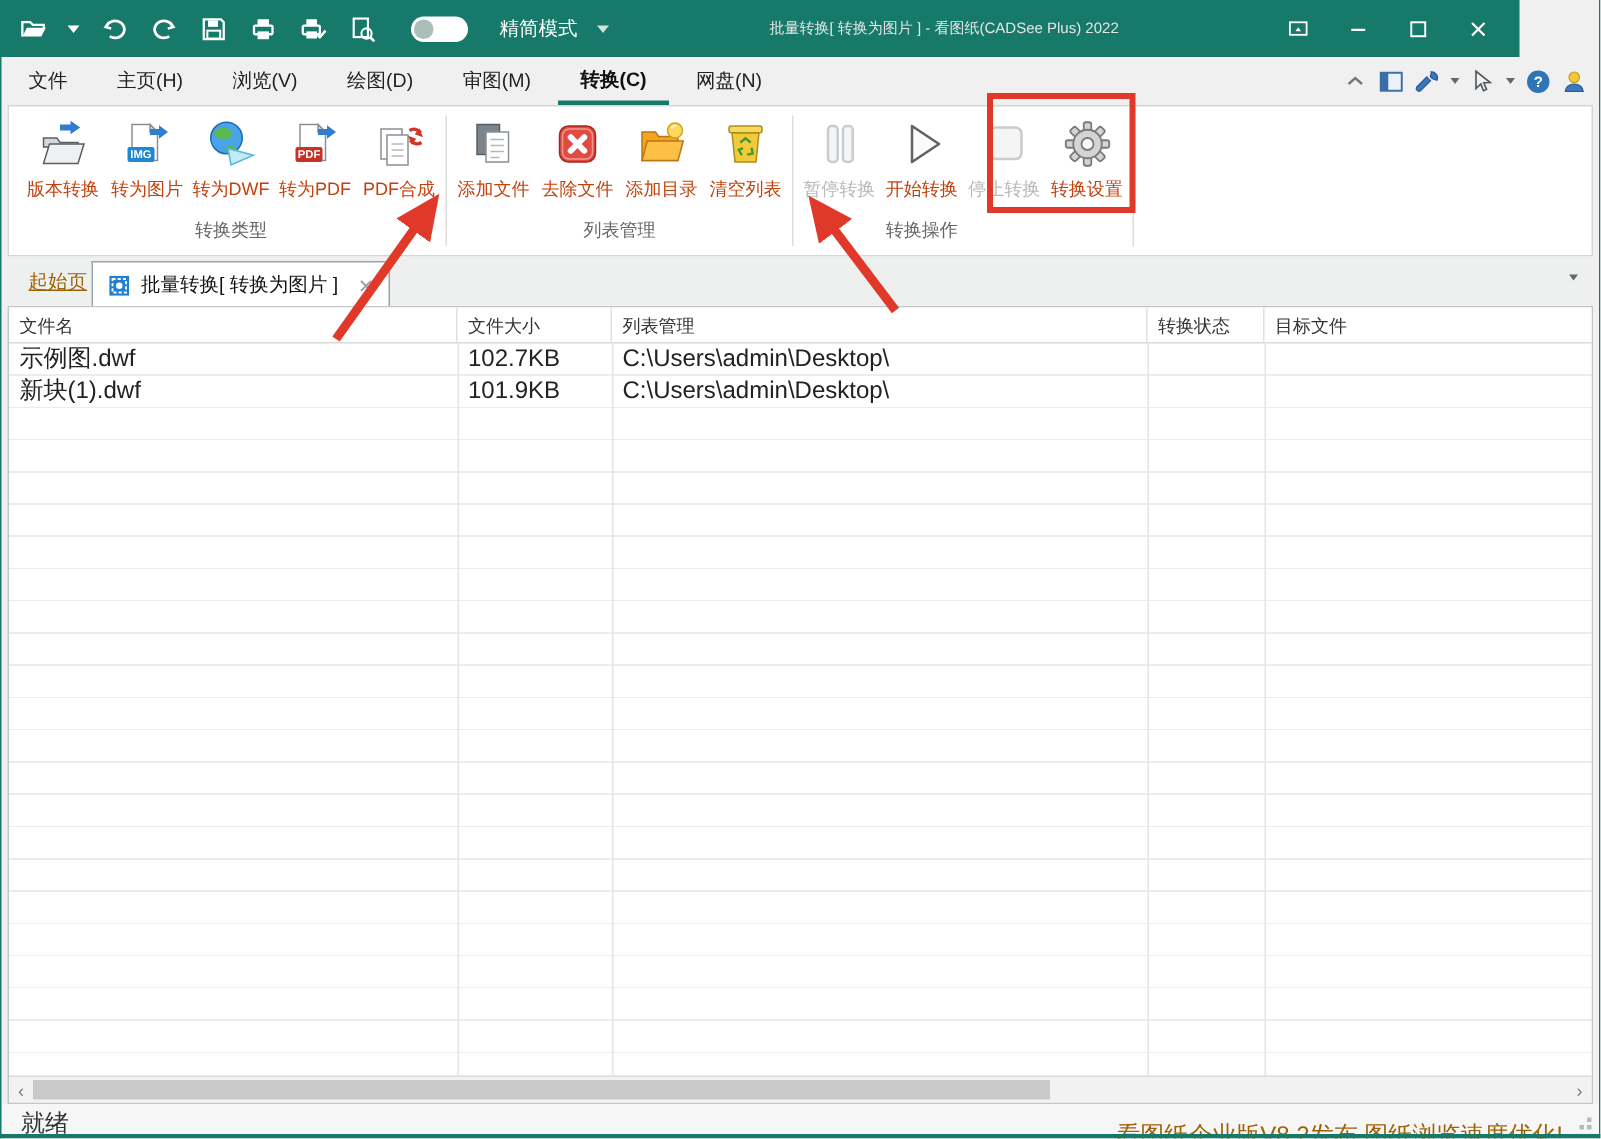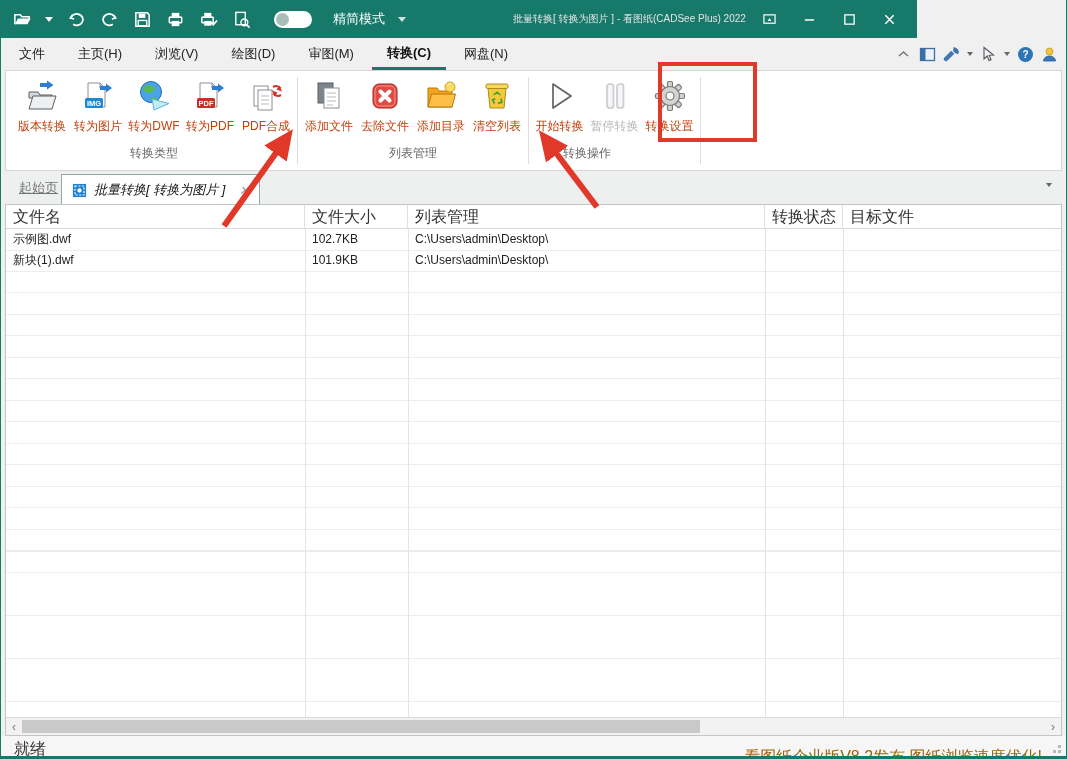--- a/index.html
+++ b/index.html
@@ -4,21 +4,21 @@
 <style>
   * { margin:0; padding:0; box-sizing:border-box; }
   html,body { width:1067px; height:759px; }
   body {
     position:relative; font-family:"Liberation Sans", sans-serif;
     background:#f0f0f0; overflow:hidden; color:#333;
   }
   .frame { position:absolute; inset:0; border-left:1px solid #17796a; border-right:1px solid #17796a; border-bottom:3px solid #17796a; pointer-events:none; z-index:70; }
 
   
-  .titlebar { position:absolute; top:0; left:0; width:917px; height:38px; background:#17796a; display:flex; align-items:center; }
+  .titlebar { position:absolute; top:0; left:0; width:1013px; height:38px; background:#17796a; display:flex; align-items:center; }
   .tb-left { display:flex; align-items:center; gap:13px; padding-left:12px; }
   .tb-ico { width:20px; height:20px; display:flex; align-items:center; justify-content:center; color:#fff; font-size:17px; cursor:pointer; }
   .tb-ico svg { width:19px; height:19px; }
   .caret-w { width:0; height:0; border-left:4px solid transparent; border-right:4px solid transparent; border-top:5px solid #fff; display:inline-block; }
   .toggle { width:38px; height:17px; background:#fff; border-radius:9px; position:relative; margin-left:10px; cursor:pointer; }
   .toggle .knob { position:absolute; left:2px; top:2px; width:13px; height:13px; border-radius:50%; background:#a9bdb9; }
   .mode-label { color:#fff; font-size:13px; margin-left:8px; }
   .win-title { position:absolute; left:513px; top:0; height:38px; display:flex; align-items:center; color:#e5e5e5; font-size:10px; }
   .tb-right { position:absolute; right:10px; top:0; height:38px; display:flex; align-items:center; gap:4px; }
   .winbtn { width:36px; height:30px; display:flex; align-items:center; justify-content:center; color:#fff; cursor:pointer; }
@@ -42,35 +42,35 @@
   .ricon { width:36px; height:38px; display:flex; align-items:center; justify-content:center; }
   .ricon svg { width:34px; height:34px; }
   .rlabel { font-size:12px; color:#c2410c; margin-top:3px; white-space:nowrap; }
   .rbtn.disabled .rlabel { color:#b8b8b8; }
   .glabel { text-align:center; font-size:12px; color:#666; padding-bottom:8px; }
   .g3 .glabel { padding-right:55px; }
   .gsep { width:1px; background:#ddd; margin:6px 3px; }
 
   
   .tabbar { position:absolute; top:171px; left:5px; width:1057px; height:34px; background:#eef0f0; }
-  .start-tab { position:absolute; left:4px; top:0; height:34px; display:flex; align-items:center; padding:0 10px; font-size:13px; color:#737373; cursor:pointer;text-decoration:underline; }
-  .doc-tab { position:absolute; left:56px; top:3px; height:31px; background:#fff; border:1px solid #9aa6a4; border-bottom:none; display:flex; align-items:center; padding:0 10px; gap:7px; font-size:13px; color:#111; cursor:pointer;font-style:italic; }
+  .start-tab { position:absolute; left:4px; top:0; height:34px; display:flex; align-items:center; padding:0 10px; font-size:13px; color:#a16207; cursor:pointer;text-decoration:underline; }
+  .doc-tab { position:absolute; left:56px; top:3px; height:31px; background:#fff; border:1px solid #9aa6a4; border-bottom:none; display:flex; align-items:center; padding:0 10px; gap:7px; font-size:13px; color:#111; cursor:pointer; }
   .doc-tab svg { width:15px; height:15px; }
   .tab-close { color:#9aa0a0; font-size:13px; margin-left:6px; cursor:pointer; }
   .tab-caret { position:absolute; right:10px; top:12px; cursor:pointer; }
 
   
   .tablewrap { position:absolute; top:204px; left:5px; width:1057px; height:532px; background:#fff; border:1px solid #c2c6c6; }
   .thead { position:absolute; top:0; left:0; right:0; height:24px; border-bottom:1px solid #d9d9d9; background:#fff; }
-  .th { position:absolute; top:0; height:24px; line-height:24px; font-size:16px; color:#333; padding-left:7px; border-right:1px solid #e0e0e0; overflow:hidden; cursor:pointer; }
+  .th { position:absolute; top:0; height:24px; line-height:24px; font-size:12px; color:#333; padding-left:7px; border-right:1px solid #e0e0e0; overflow:hidden; cursor:pointer; }
   .tbody { position:absolute; top:24px; left:0; right:0; bottom:18px;
     background:repeating-linear-gradient(to bottom, #fff 0px, #fff 20.5px, #ececec 20.5px, #ececec 21.5px); }
   .vline { position:absolute; top:0; bottom:0; width:1px; background:#e4e4e4; }
   .trow { position:absolute; left:0; right:0; height:21px; cursor:pointer; }
-  .td { position:absolute; top:0; height:21px; line-height:21px; font-size:12px; color:#222; padding-left:7px; white-space:nowrap; overflow:hidden; }
+  .td { position:absolute; top:0; height:21px; line-height:21px; font-size:16px; color:#222; padding-left:7px; white-space:nowrap; overflow:hidden; }
   
   .c1 { left:0; width:299px; } .c2 { left:299px; width:103px; } .c3 { left:402px; width:357px; }
   .c4 { left:759px; width:78px; } .c5 { left:837px; width:218px; border-right:none; }
 
   
   .hscroll { position:absolute; left:0; right:0; bottom:0; height:18px; background:#f2f2f2; border-top:1px solid #dcdcdc; }
   .sc-arrow { position:absolute; top:0; width:16px; height:17px; display:flex; align-items:center; justify-content:center; color:#777; font-size:12px; cursor:pointer; }
   .sc-thumb { position:absolute; left:16px; top:2px; width:678px; height:13px; background:#c9c9c9; cursor:grab; }
 
   
@@ -333,36 +333,44 @@
         <span class="rlabel">清空列表</span>
       </div>
     </div>
     <div class="glabel">列表管理</div>
   </div>
 
   <div class="gsep"></div>
 
   <div class="rgroup g3">
     <div class="g-buttons">
-      <div class="rbtn">
-        <span class="ricon">
-          <svg viewBox="0 0 34 34">
-              <polygon points="10,5 28,17 10,29" fill="#fbfbfb" stroke="#606468" stroke-width="1.7" stroke-linejoin="round"></polygon>
-            </svg>
-        </span>
-        <span class="rlabel">开始转换</span>
-      </div>
       <div class="rbtn disabled">
         <span class="ricon">
           <svg viewBox="0 0 34 34">
               <rect x="9" y="5" width="6.5" height="24" rx="2.5" fill="#f5f5f5" stroke="#c9cdd1" stroke-width="1.7"></rect>
               <rect x="19" y="5" width="6.5" height="24" rx="2.5" fill="#f5f5f5" stroke="#c9cdd1" stroke-width="1.7"></rect>
             </svg>
         </span>
         <span class="rlabel">暂停转换</span>
+      </div>
+      <div class="rbtn">
+        <span class="ricon">
+          <svg viewBox="0 0 34 34">
+              <polygon points="10,5 28,17 10,29" fill="#fbfbfb" stroke="#606468" stroke-width="1.7" stroke-linejoin="round"></polygon>
+            </svg>
+        </span>
+        <span class="rlabel">开始转换</span>
+      </div>
+      <div class="rbtn disabled">
+        <span class="ricon">
+          <svg viewBox="0 0 34 34">
+              <rect x="7" y="6" width="21" height="21" rx="4" fill="#f5f5f5" stroke="#c9cdd1" stroke-width="1.7"></rect>
+            </svg>
+        </span>
+        <span class="rlabel">停止转换</span>
       </div>
       <div class="rbtn">
         <span class="ricon">
           <svg viewBox="0 0 34 34">
               <g fill="#d4d4d4" stroke="#7a7a7a" stroke-width="1.2">
                 <rect x="14.5" y="2.5" width="5" height="7" rx="1.5"></rect>
                 <rect x="14.5" y="2.5" width="5" height="7" rx="1.5" transform="rotate(45 17 17)"></rect>
                 <rect x="14.5" y="2.5" width="5" height="7" rx="1.5" transform="rotate(90 17 17)"></rect>
                 <rect x="14.5" y="2.5" width="5" height="7" rx="1.5" transform="rotate(135 17 17)"></rect>
                 <rect x="14.5" y="2.5" width="5" height="7" rx="1.5" transform="rotate(180 17 17)"></rect>

